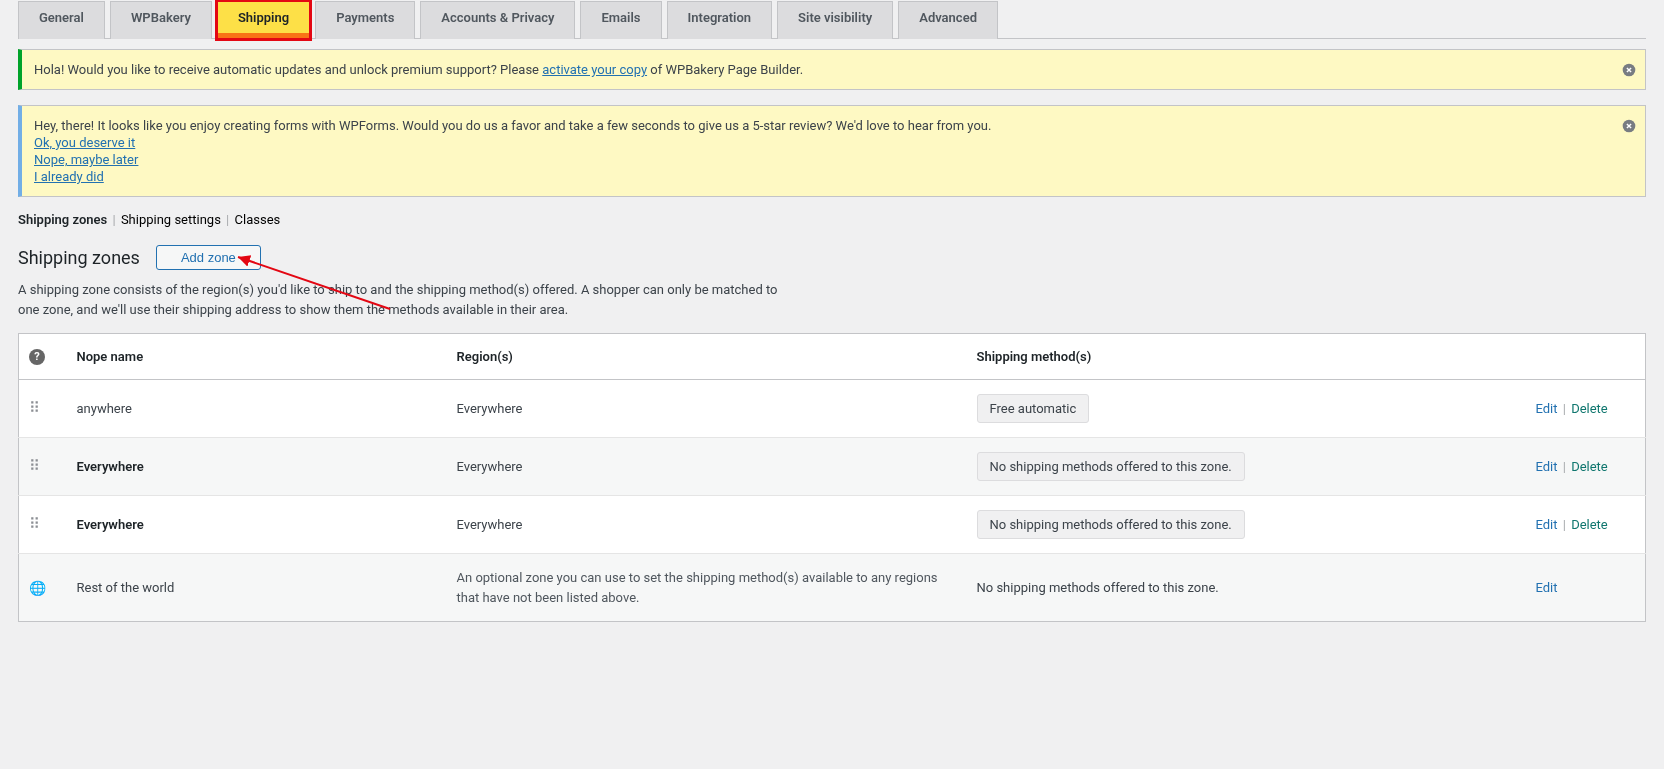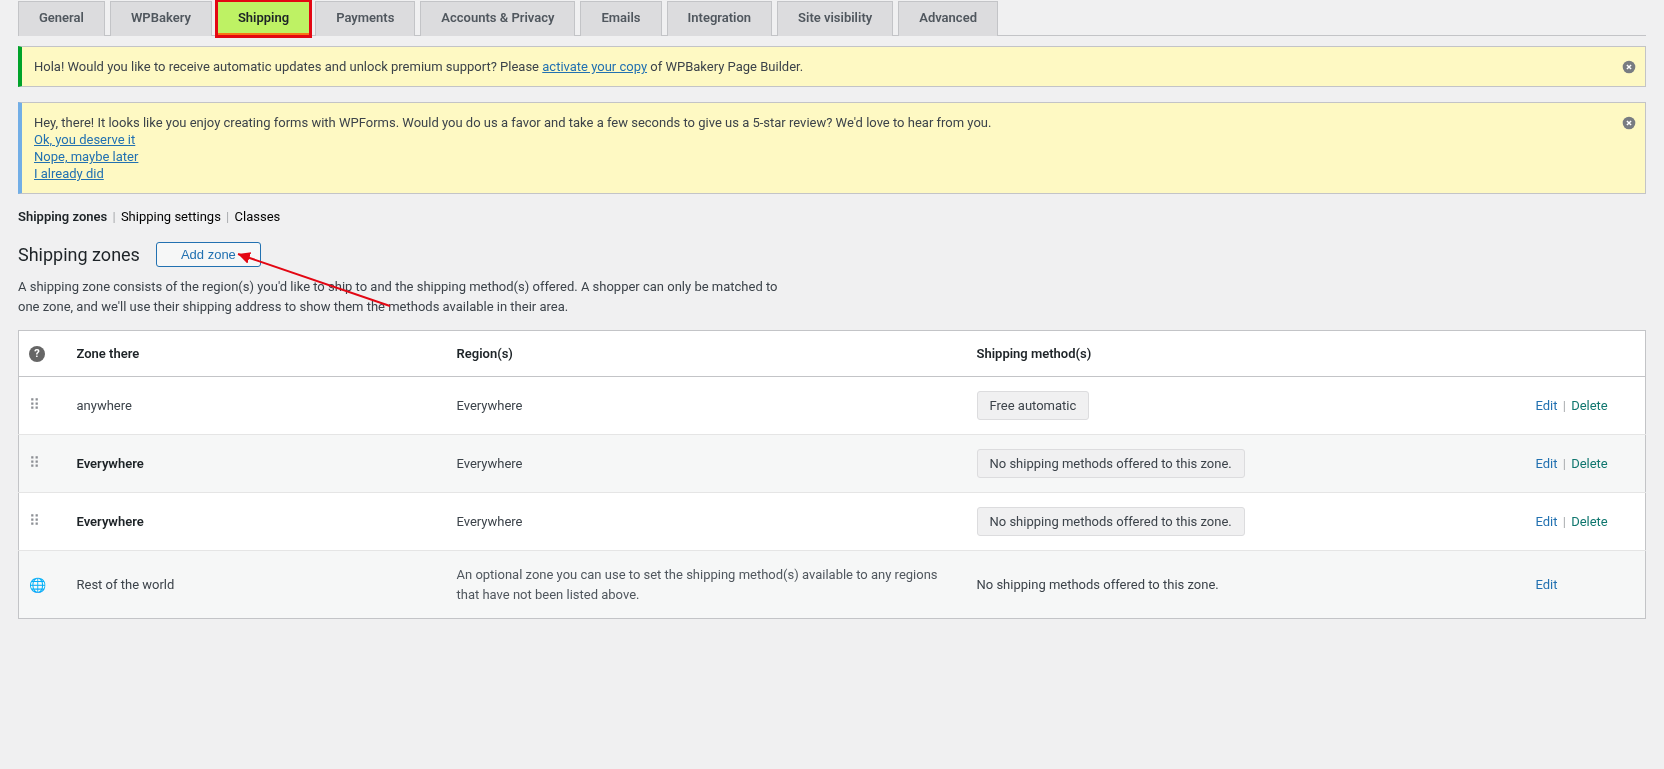--- a/index.html
+++ b/index.html
@@ -1,20 +1,20 @@
 <!DOCTYPE html>
 <html><head>
 <meta charset="utf-8">
 <style>
   * { box-sizing: border-box; margin: 0; padding: 0; }
   body { font-family: -apple-system, BlinkMacSystemFont, "Segoe UI", Roboto, sans-serif; font-size: 13px; color: #3c434a; background: #f0f0f1; }
   .wrap { padding: 0 18px 18px 18px; }
   .nav-tabs { display: flex; gap: 5px; border-bottom: 1px solid #c3c4c7; margin-bottom: 10px; }
   .nav-tab { background: #dcdcde; color: #50575e; padding: 8px 20px; border: 1px solid #c3c4c7; border-bottom: none; font-size: 13px; font-weight: 600; cursor: pointer; position: relative; top: 1px; }
-  .nav-tab.active { background: #bef264; border-bottom: 3px solid #f97316; color: #1d2327; }
+  .nav-tab.active { background: #fde047; border-bottom: 6px solid #f97316; color: #1d2327; }
   .nav-tab.highlighted { outline: 3px solid #e30713; outline-offset: -1px; }
   .notice { position: relative; background: #fef9c3; border: 1px solid #c3c4c7; border-left: 4px solid #00a32a; margin: 5px 0 15px 0; padding: 12px 38px 12px 12px; }
   .notice.info { border-left-color: #72aee6; }
   .notice .dismiss { position: absolute; right: 6px; top: 50%; transform: translateY(-50%); width: 20px; height: 20px; color: #787c82; cursor: pointer; display:flex; align-items:center; justify-content:center;}
   .notice.info .dismiss { top: 10px; transform:none; }
   .notice a { color: #2271b1; text-decoration: underline; }
   .notice .links a { display: inline-block; margin-top: 2px; }
   .subsub { margin: 4px 0 18px 0; font-size: 13px; }
   .subsub span.sep { color: #a7aaad; margin: 0 2px; }
   .subsub a { color: #000000; text-decoration: none; }
@@ -103,21 +103,21 @@
       <line x1="160" y1="60" x2="8" y2="8" stroke="#e30713" stroke-width="2" marker-end="url(#ah)"></line>
     </svg>
   </div>
 
   <p class="description">A shipping zone consists of the region(s) you'd like to ship to and the shipping method(s) offered. A shopper can only be matched to one zone, and we'll use their shipping address to show them the methods available in their area.</p>
 
   <table class="zones">
     <thead>
       <tr>
         <th class="col-handle"><span class="help-icon">?</span></th>
-        <th class="col-name">Zone there</th>
+        <th class="col-name">Nope name</th>
         <th class="col-region">Region(s)</th>
         <th>Shipping method(s)</th>
         <th class="col-actions"></th>
       </tr>
     </thead>
     <tbody id="zone-rows">
         <tr>
           <td class="col-handle"><span class="handle">⠿</span></td>
           <td class="col-name"><span class="">anywhere</span></td>
           <td class="col-region">Everywhere</td>

